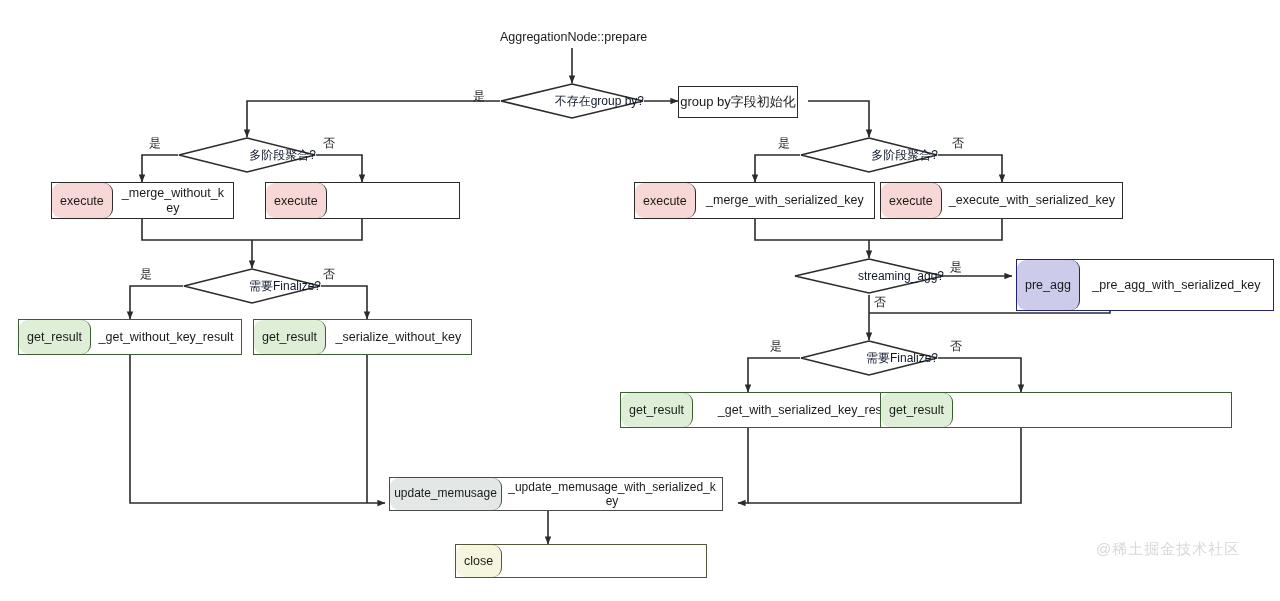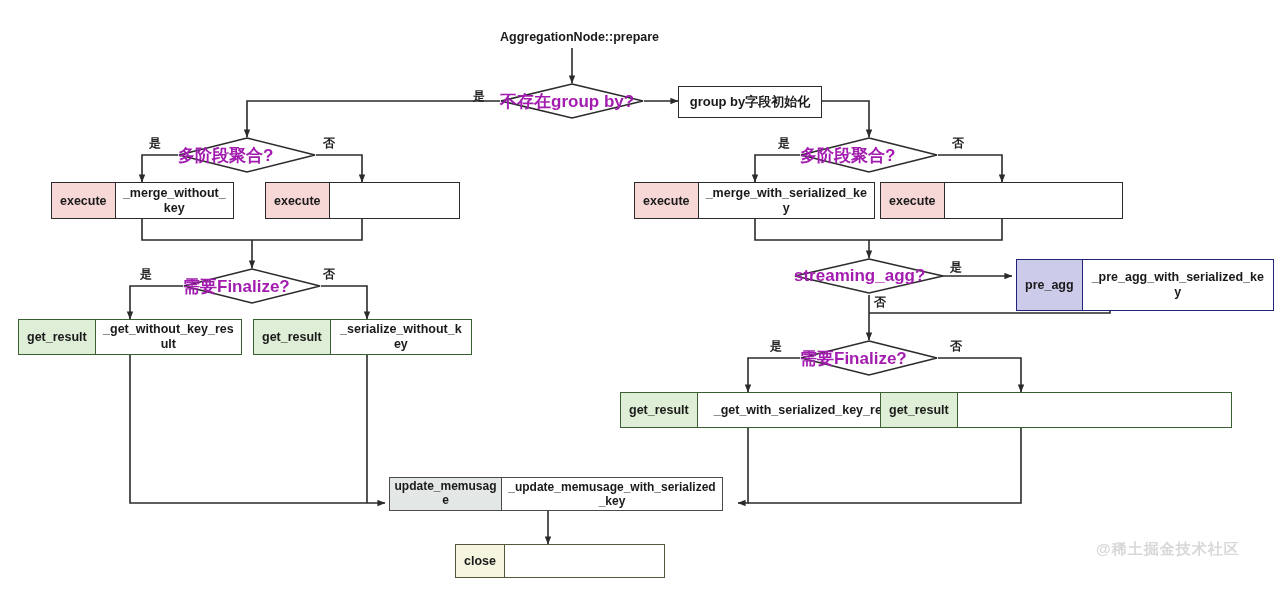--- a/index.html
+++ b/index.html
@@ -7,21 +7,20 @@
     padding: 0;
     background: #ffffff;
   }
   #canvas {
     position: relative;
     width: 1280px;
     height: 601px;
     background: #ffffff;
     font-family: "Liberation Sans", "DejaVu Sans", sans-serif;
     overflow: hidden;
-    font-weight: bold;
   }
   svg.edges {
     position: absolute;
     left: 0;
     top: 0;
     width: 1280px;
     height: 601px;
     pointer-events: none;
   }
   
@@ -37,20 +36,21 @@
   }
   .node .tag {
     box-sizing: border-box;
     display: flex;
     align-items: center;
     justify-content: center;
     border-right: 1.6px solid #2b2b2b;
     padding: 0 8px;
     white-space: nowrap;
     flex: none;
+    border-radius: 9px;
   }
   .node .body {
     box-sizing: border-box;
     display: flex;
     align-items: center;
     justify-content: center;
     flex: 1 1 auto;
     padding: 0 6px;
     text-align: center;
     line-height: 1.18;
@@ -82,23 +82,23 @@
     background: #ffffff;
     border: 1.6px solid #2b2b2b;
     font-size: 13px;
     color: #1a1a1a;
   }
   
   .diamond {
     position: absolute;
     display: flex;
     align-items: center;
-    justify-content: flex-start;
-    font-size: 17px;
-    color: #a21caf;
+    justify-content: flex-end;
+    font-size: 12px;
+    color: #0f172a;
     white-space: nowrap;
   }
   .diamond .dtext { position: relative; z-index: 2; }
   .diamond svg { position: absolute; left: 0; top: 0; }
 
   .floatlabel {
     position: absolute;
     font-size: 12.5px;
     color: #1a1a1a;
     white-space: nowrap;
@@ -214,21 +214,21 @@
     <span class="dtext">streaming_agg?</span>
   </div>
 
   <div class="diamond" style="left:800px; top:340px; width:138px; height:36px;">
     <svg width="138" height="36" viewBox="0 0 138 36" xmlns="http://www.w3.org/2000/svg">
       <polygon points="69,1 137,18 69,35 1,18" fill="#ffffff" stroke="#2b2b2b" stroke-width="1.6"></polygon>
     </svg>
     <span class="dtext">需要Finalize?</span>
   </div>
 
-  <div class="plainbox" style="left:678px; top:86px; width:144px; height:32px;">group by字段初始化</div>
+  <div class="plainbox" style="left:678px; top:86px; width:120px; height:32px;">group by字段初始化</div>
 
   <div class="node" style="left:51px; top:182px; width:183px; height:37px;">
     <span class="tag pink">execute</span>
     <span class="body">_merge_without_key</span>
   </div>
 
   <div class="node" style="left:265px; top:182px; width:195px; height:37px;">
     <span class="tag pink">execute</span>
   </div>
 
@@ -242,20 +242,21 @@
     <span class="body">_serialize_without_key</span>
   </div>
 
   <div class="node" style="left:634px; top:182px; width:241px; height:37px;">
     <span class="tag pink">execute</span>
     <span class="body">_merge_with_serialized_key</span>
   </div>
 
   <div class="node" style="left:880px; top:182px; width:243px; height:37px;">
     <span class="tag pink">execute</span>
+    <span class="body">_execute_with_serialized_key</span>
   </div>
 
   <div class="node purpleEdge" style="left:1016px; top:259px; width:258px; height:52px;">
     <span class="tag purple">pre_agg</span>
     <span class="body">_pre_agg_with_serialized_key</span>
   </div>
 
   <div class="node greenEdge" style="left:620px; top:392px; width:301px; height:36px;">
     <span class="tag green">get_result</span>
     <span class="body">_get_with_serialized_key_result</span>
@@ -263,21 +264,21 @@
 
   <div class="node greenEdge" style="left:880px; top:392px; width:352px; height:36px;">
     <span class="tag green">get_result</span>
   </div>
 
   <div class="node greyEdge" style="left:389px; top:477px; width:334px; height:34px; font-size:12px;">
     <span class="tag grey" style="width:112px; padding:0 4px; text-align:center; white-space:normal; line-height:1.15; word-break:break-all;">update_memusage</span>
     <span class="body">_update_memusage_with_serialized_key</span>
   </div>
 
-  <div class="node ivoryEdge" style="left:455px; top:544px; width:210px; height:34px;">
+  <div class="node ivoryEdge" style="left:455px; top:544px; width:252px; height:34px;">
     <span class="tag ivory">close</span>
   </div>
 
   <div class="edgelabel" style="left:473px; top:88px;">是</div>
 
   <div class="edgelabel" style="left:149px; top:135px;">是</div>
   <div class="edgelabel" style="left:323px; top:135px;">否</div>
 
   <div class="edgelabel" style="left:140px; top:266px;">是</div>
   <div class="edgelabel" style="left:323px; top:266px;">否</div>

